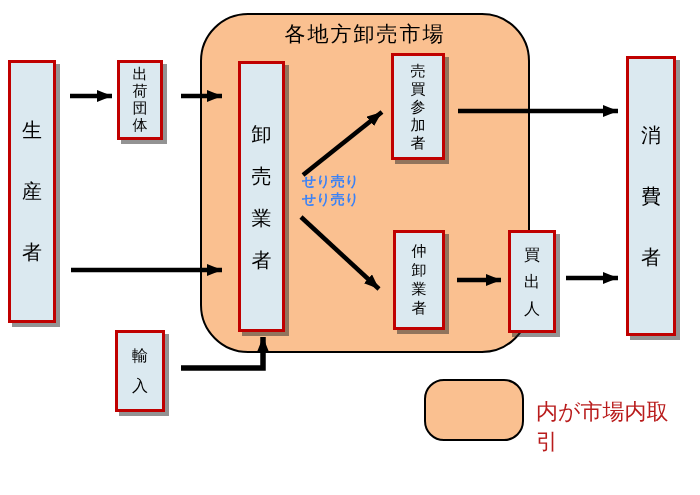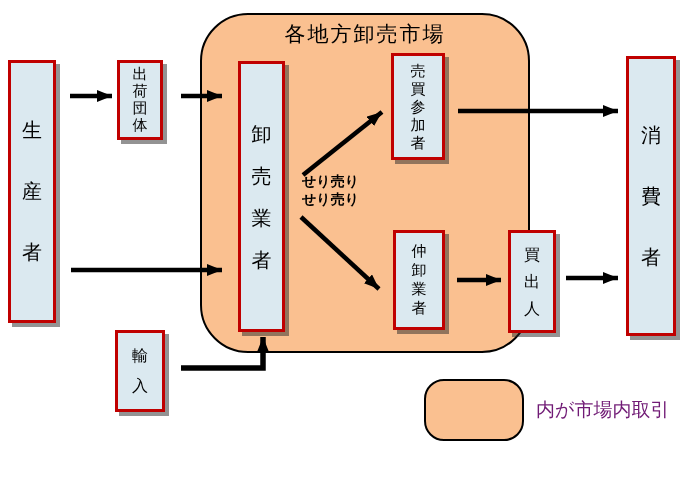--- a/index.html
+++ b/index.html
@@ -39,31 +39,31 @@
   .n-buyer       { left:508px; top:230px; width:48px; height:103px; font-size:16px; }
   .n-buyer .vtext       { line-height:27px; }
   .n-consumer    { left:626px; top:56px;  width:50px; height:280px; font-size:20px; }
   .n-consumer .vtext    { line-height:61px; }
   .n-import      { left:115px; top:330px; width:50px; height:82px;  font-size:16px; }
   .n-import .vtext      { line-height:30px; }
   
   .sale-note {
     position:absolute; left:302px; top:172px;
     font-family:"DejaVu Sans", sans-serif; font-weight:bold;
-    font-size:14px; line-height:18px; color:#000000;
+    font-size:14px; line-height:18px; color:#3b82f6;
   }
   
   .legend-swatch {
     position:absolute; left:424px; top:379px; width:100px; height:62px;
     background:#FAC090; border:2px solid #000; border-radius:20px;
     box-sizing:border-box;
   }
   .legend-label {
     position:absolute; left:536px; top:397px;
-    font-family:"DejaVu Sans", sans-serif; font-size:19px; color:#701a75;
+    font-family:"DejaVu Sans", sans-serif; font-size:22px; color:#b91c1c;
   }
   
   svg.arrows { position:absolute; left:0; top:0; pointer-events:none; }
   .ar { stroke:#000; stroke-width:4.5; marker-end:url(#ah); }
   .ar-thick { stroke:#000; stroke-width:5.5; fill:none; marker-end:url(#ah); }
 </style>
 </head>
 <body>
 
 <div class="stage">

